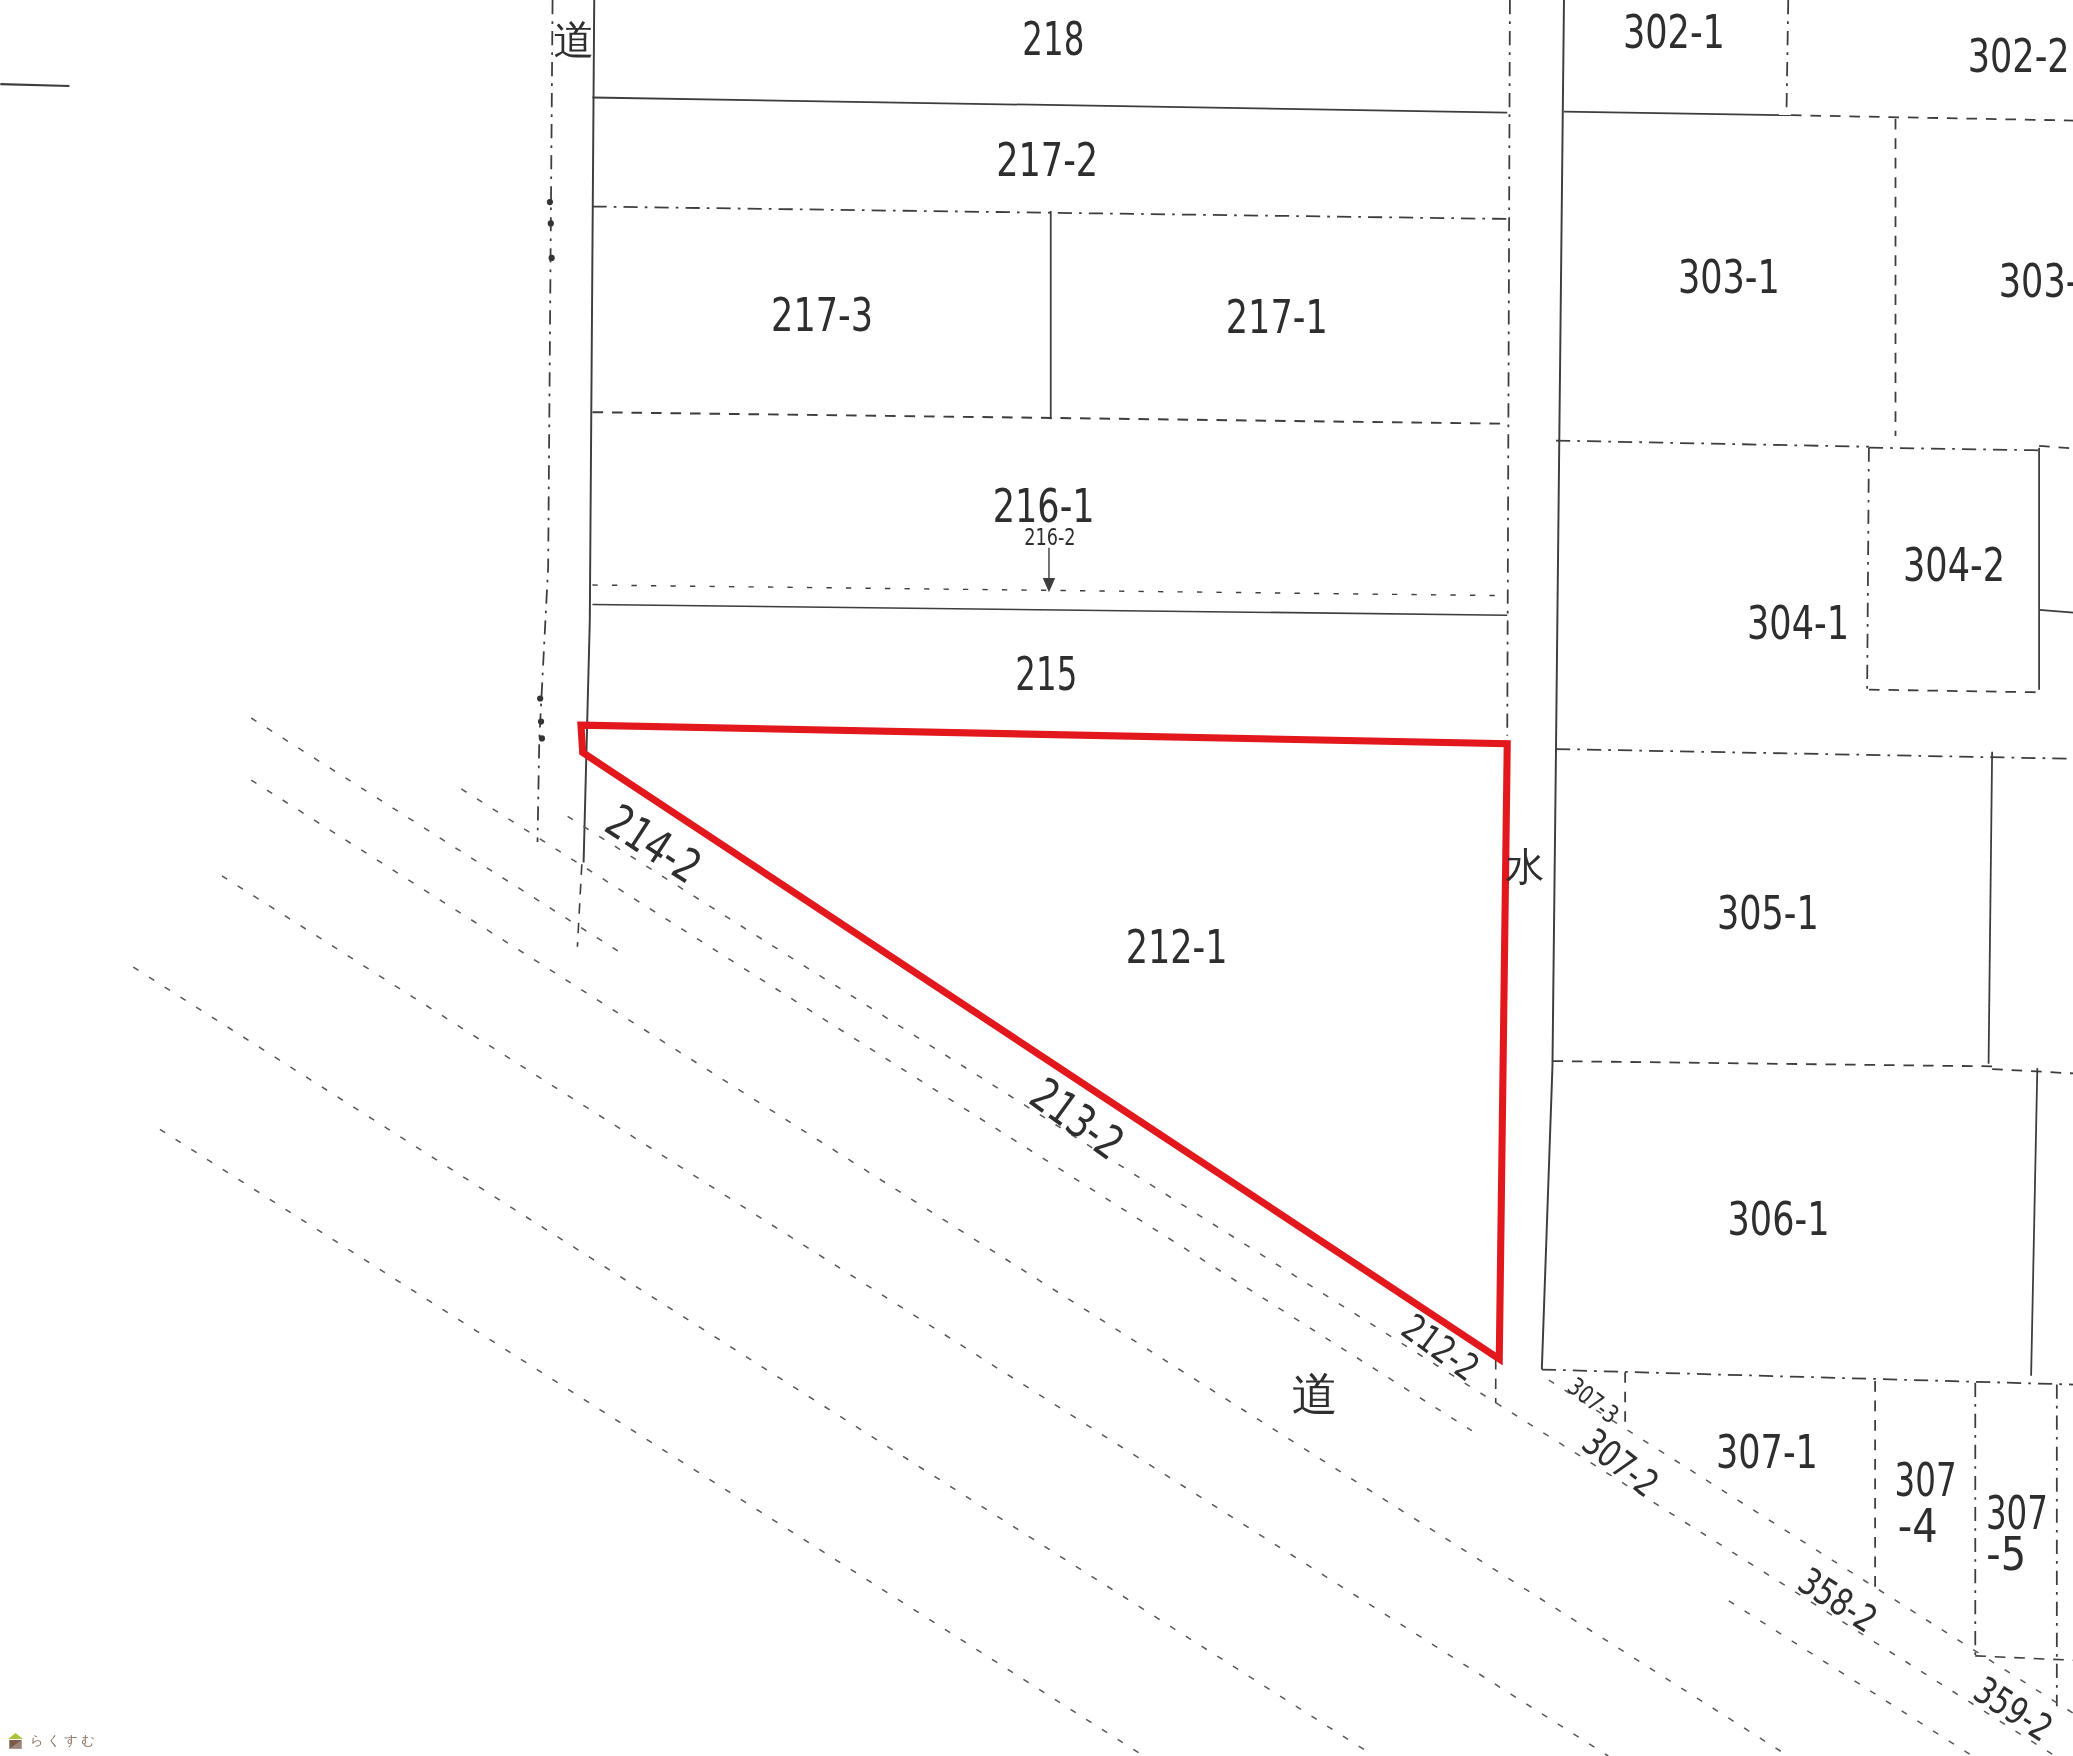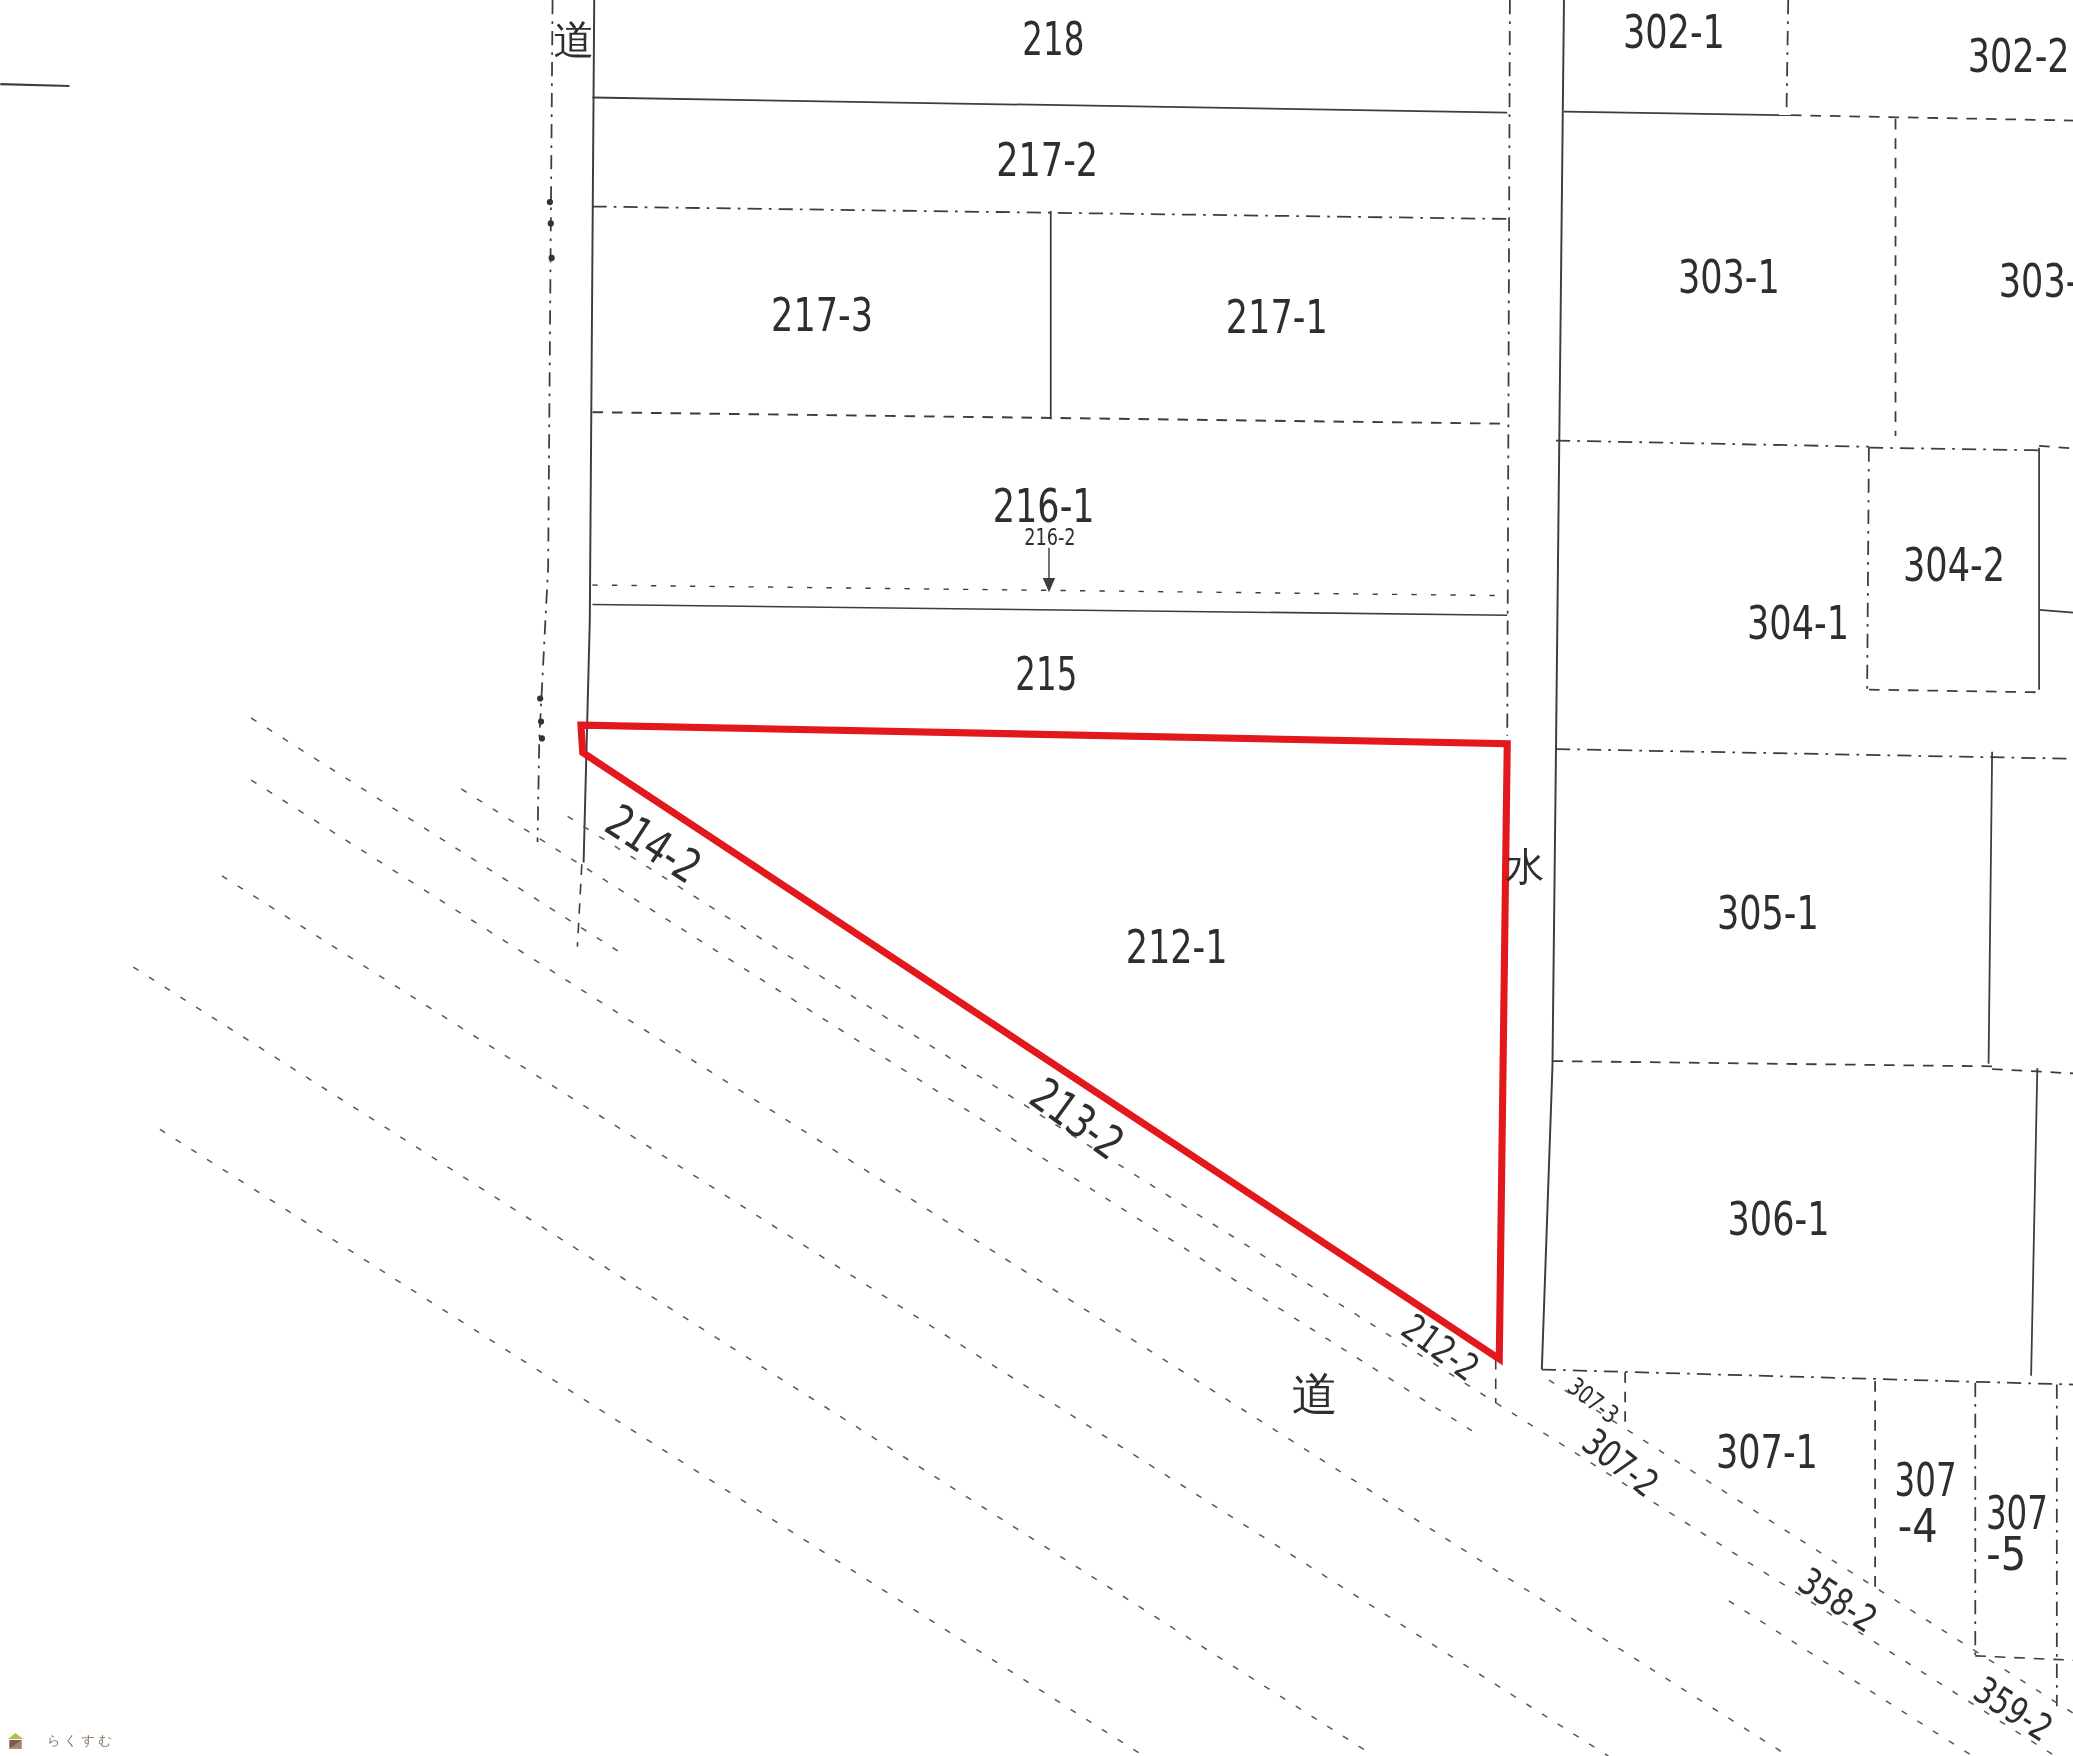--- a/index.html
+++ b/index.html
@@ -25,21 +25,21 @@
   .ln-road{stroke:#585858;stroke-dasharray:7 14;}
   .red-poly{
     fill:none;
     stroke-linejoin:miter;
     stroke-linecap:square;
   }
   .mark-dot{fill:#333;}
   #watermark{
     position:absolute;
     left:7px;top:1729px;
-    display:flex;align-items:center;gap:23px;
+    display:flex;align-items:center;gap:6px;
     height:23px;
   }
   #watermark .wm-text{
     font-size:13.3px;
     letter-spacing:3.5px;
     line-height:1;
   }
 </style>
 </head>
 <body>

